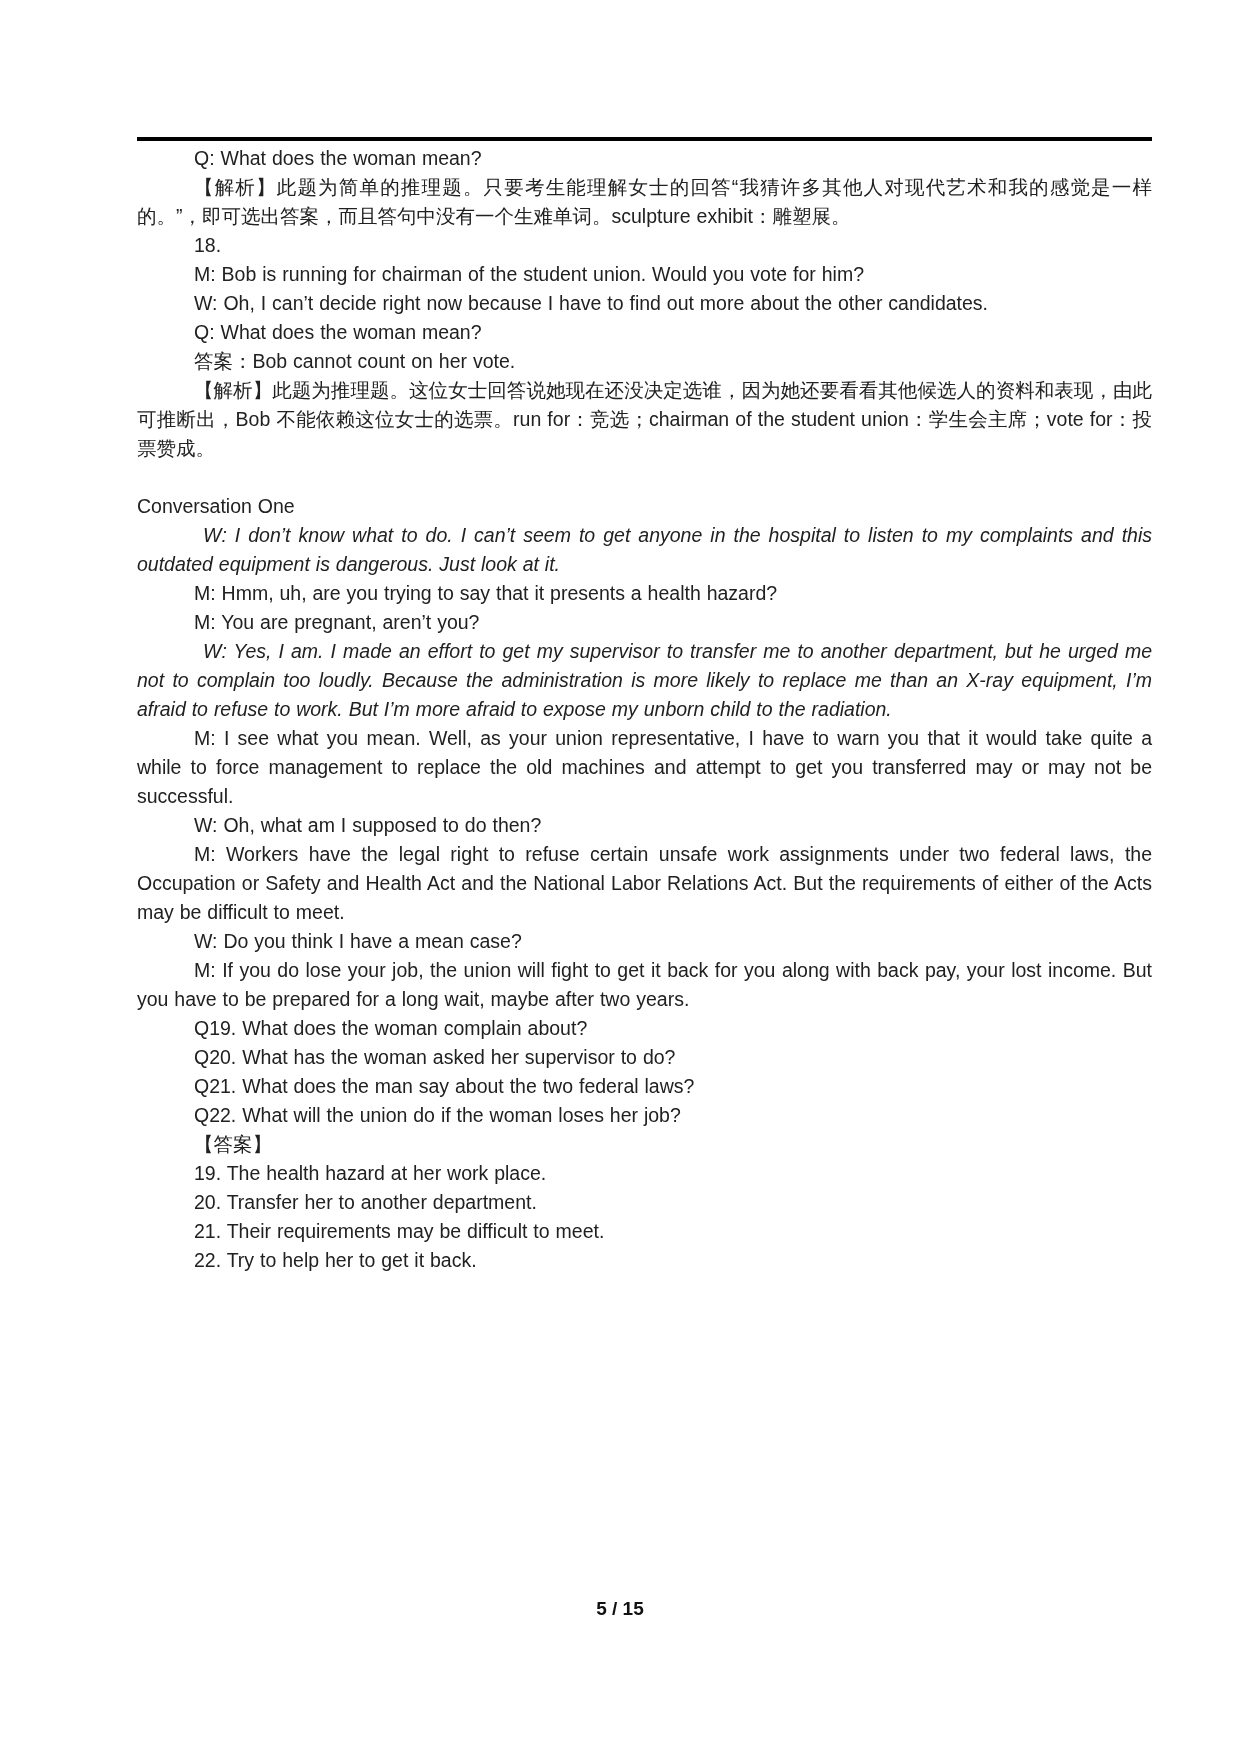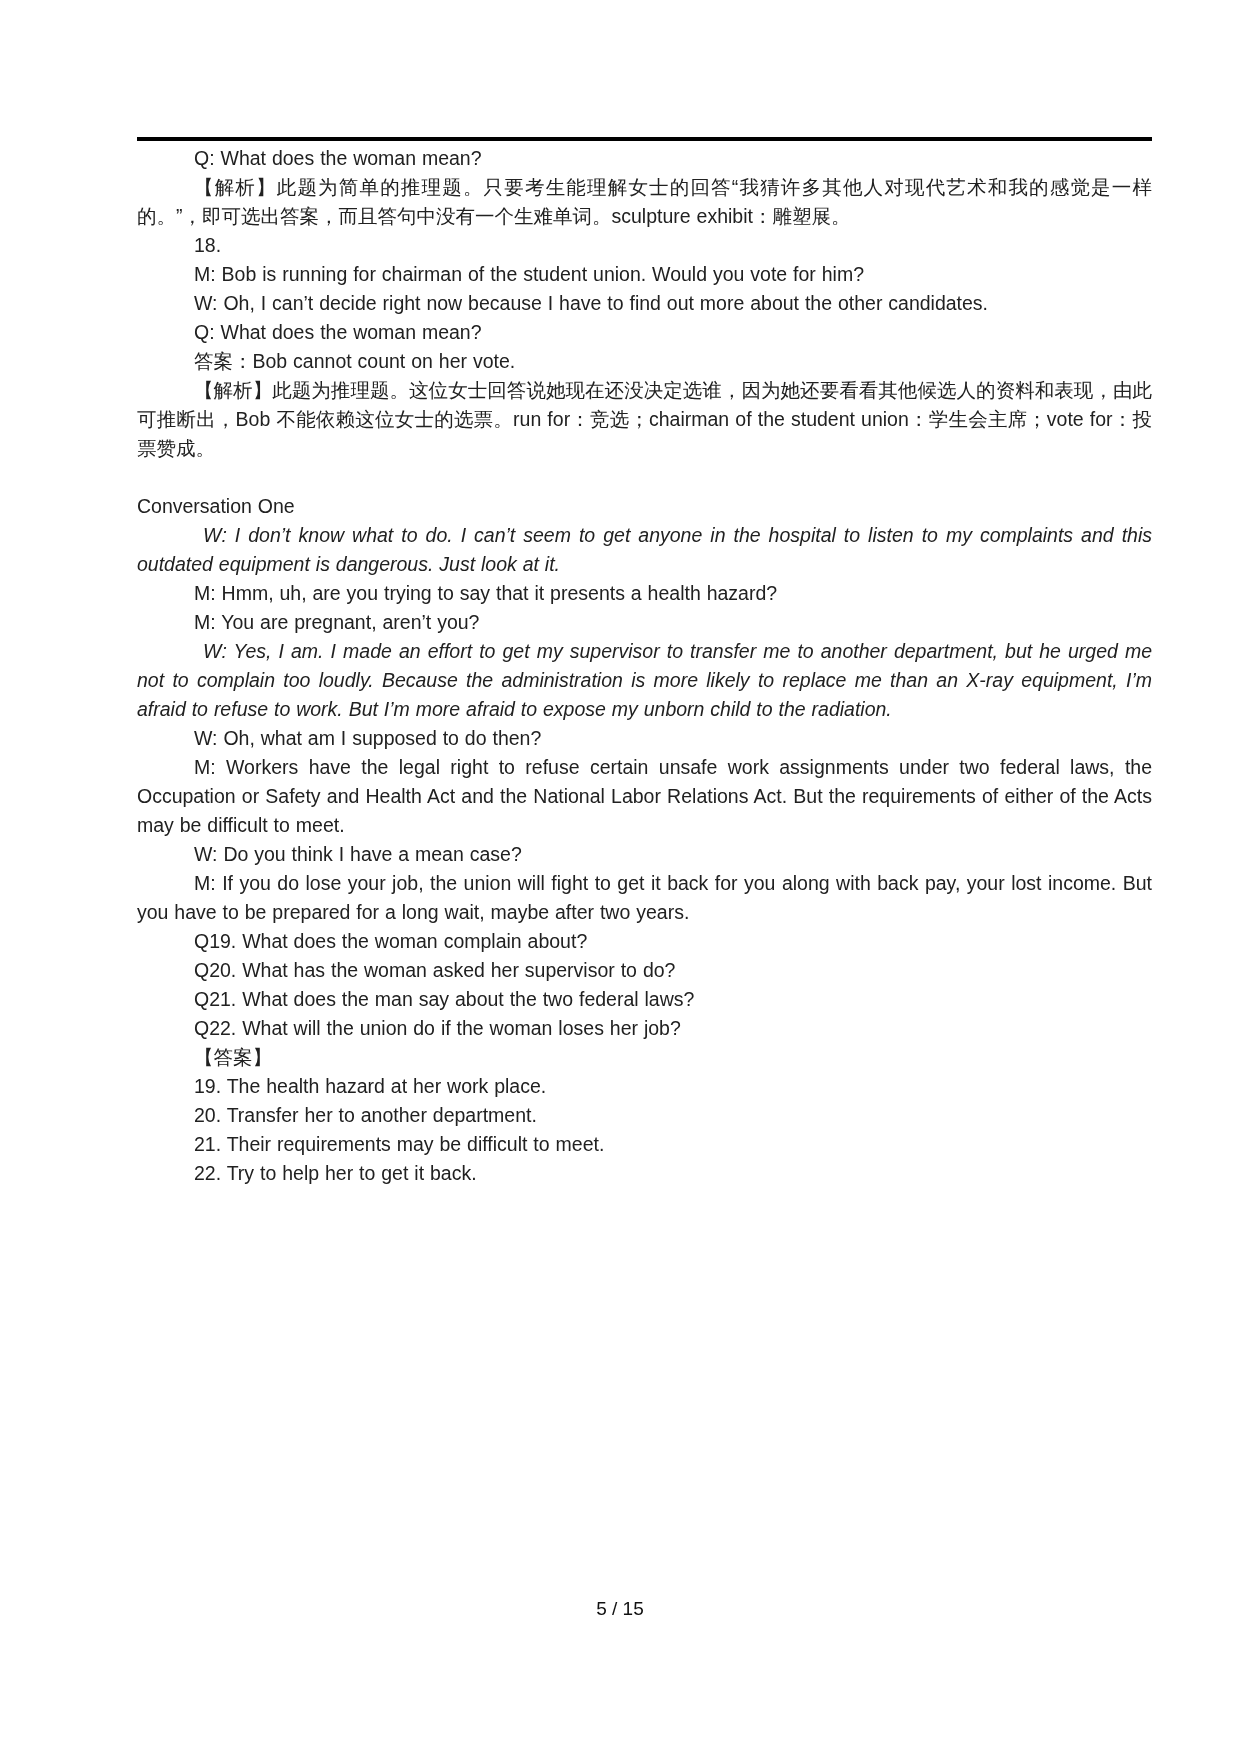--- a/index.html
+++ b/index.html
@@ -40,21 +40,21 @@
   .para.indent-w { text-indent: 66px; font-style: italic; }
   .para.flush    { text-indent: 0; }
   .para.blank    { height: 29px; }
   .footer {
     position: absolute;
     top: 1598px;
     left: 0;
     width: 100%;
     text-align: center;
     font-size: 19px;
-    font-weight: normal;
+    font-weight: bold;
     color: #111111;
   }
 </style>
 </head>
 <body>
 
 <div class="page">
   <div class="content">
     <div class="top-rule"></div>
     <div>
@@ -65,20 +65,21 @@
         <p class="para indent">W: Oh, I can’t decide right now because I have to find out more about the other candidates.</p>
         <p class="para indent">Q: What does the woman mean?</p>
         <p class="para indent">答案：Bob cannot count on her vote.</p>
         <p class="para indent">【解析】此题为推理题。这位女士回答说她现在还没决定选谁，因为她还要看看其他候选人的资料和表现，由此可推断出，Bob 不能依赖这位女士的选票。run for：竞选；chairman of the student union：学生会主席；vote for：投票赞成。</p>
         <p class="para blank"></p>
         <p class="para flush">Conversation One</p>
         <p class="para indent-w">W: I don’t know what to do. I can’t seem to get anyone in the hospital to listen to my complaints and this outdated equipment is dangerous. Just look at it.</p>
         <p class="para indent">M: Hmm, uh, are you trying to say that it presents a health hazard?</p>
         <p class="para indent">M: You are pregnant, aren’t you?</p>
         <p class="para indent-w">W: Yes, I am. I made an effort to get my supervisor to transfer me to another department, but he urged me not to complain too loudly. Because the administration is more likely to replace me than an X-ray equipment, I’m afraid to refuse to work. But I’m more afraid to expose my unborn child to the radiation.</p>
+        <p class="para indent">M: I see what you mean. Well, as your union representative, I have to warn you that it would take quite a while to force management to replace the old machines and attempt to get you transferred may or may not be successful.</p>
         <p class="para indent">W: Oh, what am I supposed to do then?</p>
         <p class="para indent">M: Workers have the legal right to refuse certain unsafe work assignments under two federal laws, the Occupation or Safety and Health Act and the National Labor Relations Act. But the requirements of either of the Acts may be difficult to meet.</p>
         <p class="para indent">W: Do you think I have a mean case?</p>
         <p class="para indent">M: If you do lose your job, the union will fight to get it back for you along with back pay, your lost income. But you have to be prepared for a long wait, maybe after two years.</p>
         <p class="para indent">Q19. What does the woman complain about?</p>
         <p class="para indent">Q20. What has the woman asked her supervisor to do?</p>
         <p class="para indent">Q21. What does the man say about the two federal laws?</p>
         <p class="para indent">Q22. What will the union do if the woman loses her job?</p>
         <p class="para indent">【答案】</p>
         <p class="para indent">19. The health hazard at her work place.</p>

